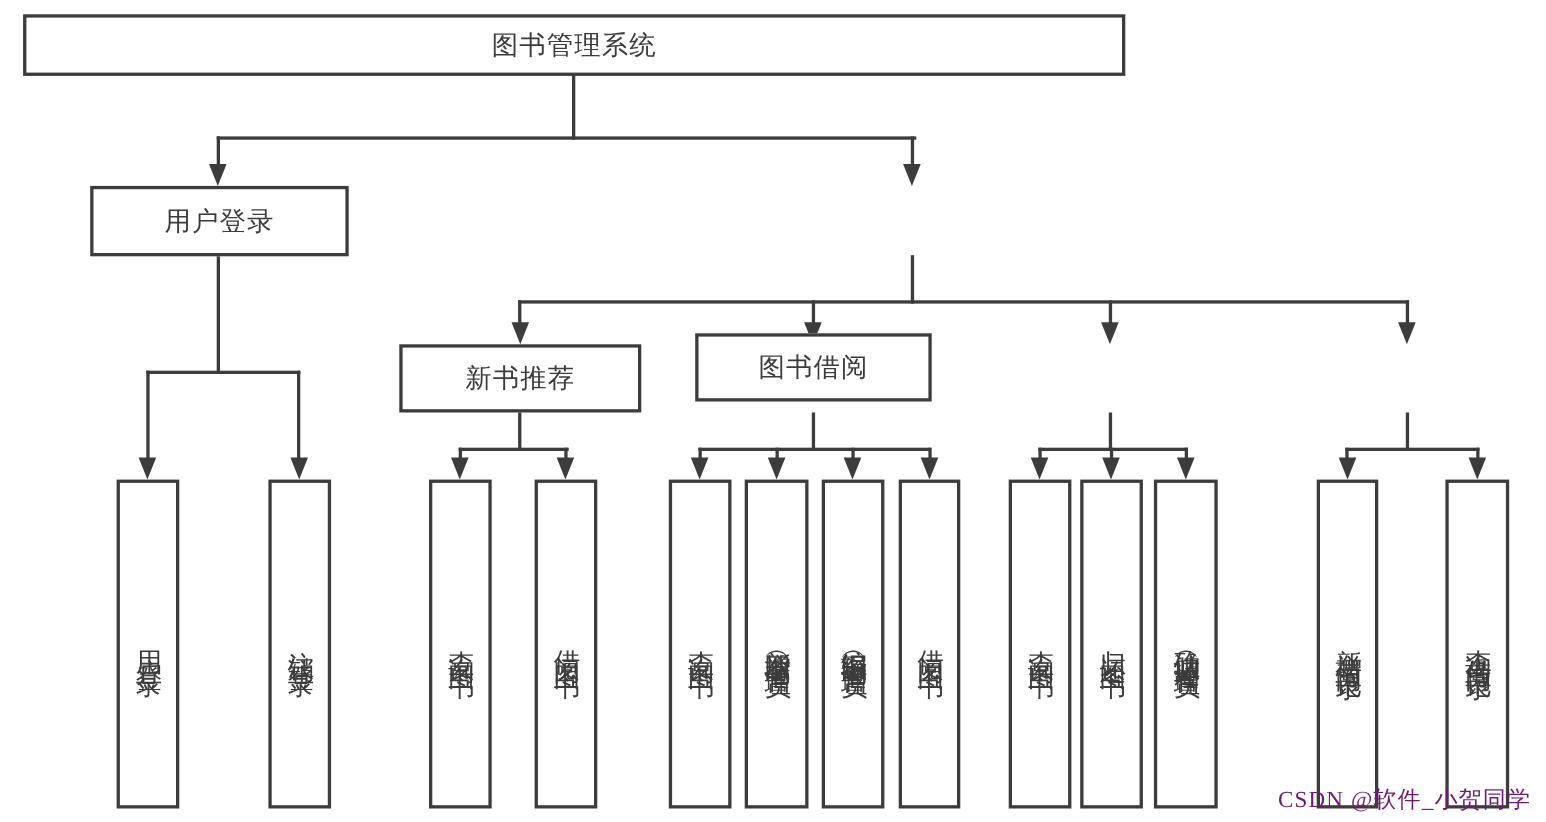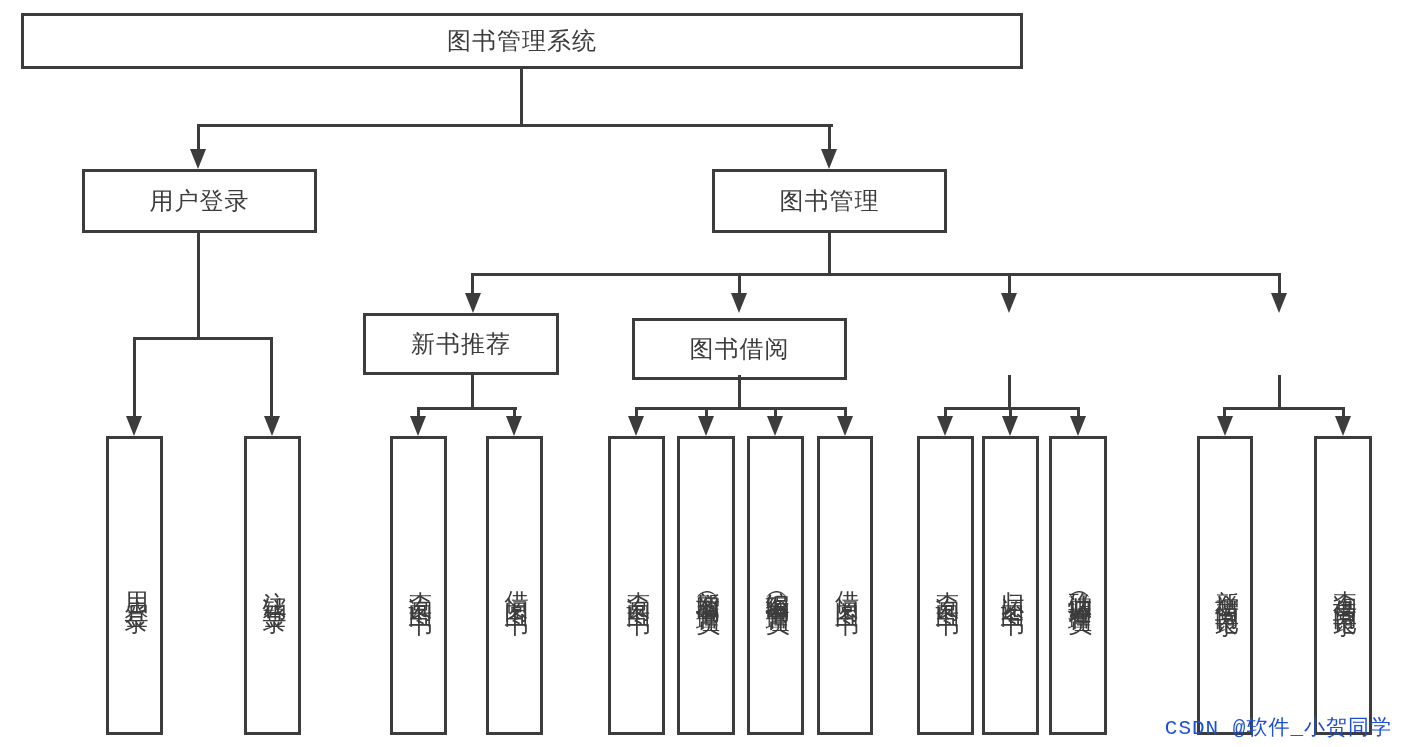--- a/index.html
+++ b/index.html
@@ -1,20 +1,20 @@
 <!DOCTYPE html>
 <html><head>
 <meta charset="utf-8">
 <style>
   html,body{margin:0;padding:0;background:#ffffff;}
   #canvas{
     position:relative;
     width:1405px;height:747px;
     background:#ffffff;
-    font-family:Liberation Mono, monospace;
+    font-family:Liberation Serif, serif;
     color:#3c3c3c;
     overflow:hidden;
   }
   .box{
     position:absolute;
     box-sizing:border-box;
     border:3px solid #3c3c3c;
     background:#ffffff;
     display:flex;align-items:center;justify-content:center;
     font-size:24px;
@@ -40,21 +40,21 @@
   .ar{
     position:absolute;width:0;height:0;
     border-left:8px solid transparent;
     border-right:8px solid transparent;
     border-top:20px solid #3c3c3c;
   }
   .watermark{
     position:absolute;
     right:13px;bottom:6px;
     font-size:21px;
-    color:#1d4ed8;
+    color:#701a75;
     letter-spacing:1px;
     white-space:nowrap;
   }
 </style>
 </head>
 <body>
 
 <div id="canvas">
 
   <div class="box" style="left:21px;top:13px;width:1002px;height:56px;">
@@ -64,46 +64,43 @@
   <div class="vl" style="left:520px;top:68px;height:59px;"></div>
   <div class="hl" style="left:197px;top:124px;width:636px;"></div>
   <div class="vl" style="left:197px;top:124px;height:28px;"></div>
   <div class="ar" style="left:190px;top:149px;"></div>
   <div class="vl" style="left:828px;top:124px;height:28px;"></div>
   <div class="ar" style="left:821px;top:149px;"></div>
 
   <div class="box" style="left:82px;top:169px;width:235px;height:64px;">
     <span>用户登录</span>
   </div>
-  <div class="box" style="left:712px;top:169px;width:235px;height:64px;">
-    <span>图书管理</span>
-  </div>
 
   <div class="vl" style="left:197px;top:233px;height:107px;"></div>
   <div class="hl" style="left:133px;top:337px;width:140px;"></div>
   <div class="vl" style="left:133px;top:337px;height:82px;"></div>
   <div class="ar" style="left:126px;top:416px;"></div>
   <div class="vl" style="left:270px;top:337px;height:82px;"></div>
   <div class="ar" style="left:264px;top:416px;"></div>
 
   <div class="vl" style="left:828px;top:232px;height:44px;"></div>
   <div class="hl" style="left:471px;top:273px;width:810px;"></div>
   <div class="vl" style="left:471px;top:273px;height:24px;"></div>
   <div class="ar" style="left:465px;top:293px;"></div>
   <div class="vl" style="left:738px;top:273px;height:24px;"></div>
   <div class="ar" style="left:731px;top:293px;"></div>
   <div class="vl" style="left:1008px;top:273px;height:24px;"></div>
   <div class="ar" style="left:1001px;top:293px;"></div>
   <div class="vl" style="left:1278px;top:273px;height:24px;"></div>
   <div class="ar" style="left:1271px;top:293px;"></div>
 
-  <div class="box" style="left:363px;top:313px;width:196px;height:62px;">
+  <div class="box" style="left:363px;top:313px;width:220px;height:62px;">
     <span>新书推荐</span>
   </div>
-  <div class="box" style="left:632px;top:318px;width:215px;height:62px;">
+  <div class="box" style="left:632px;top:303px;width:215px;height:62px;">
     <span>图书借阅</span>
   </div>
 
   <div class="vl" style="left:471px;top:375px;height:35px;"></div>
   <div class="hl" style="left:417px;top:407px;width:100px;"></div>
   <div class="vl" style="left:417px;top:407px;height:12px;"></div>
   <div class="ar" style="left:410px;top:416px;"></div>
   <div class="vl" style="left:513px;top:407px;height:12px;"></div>
   <div class="ar" style="left:506px;top:416px;"></div>
 

